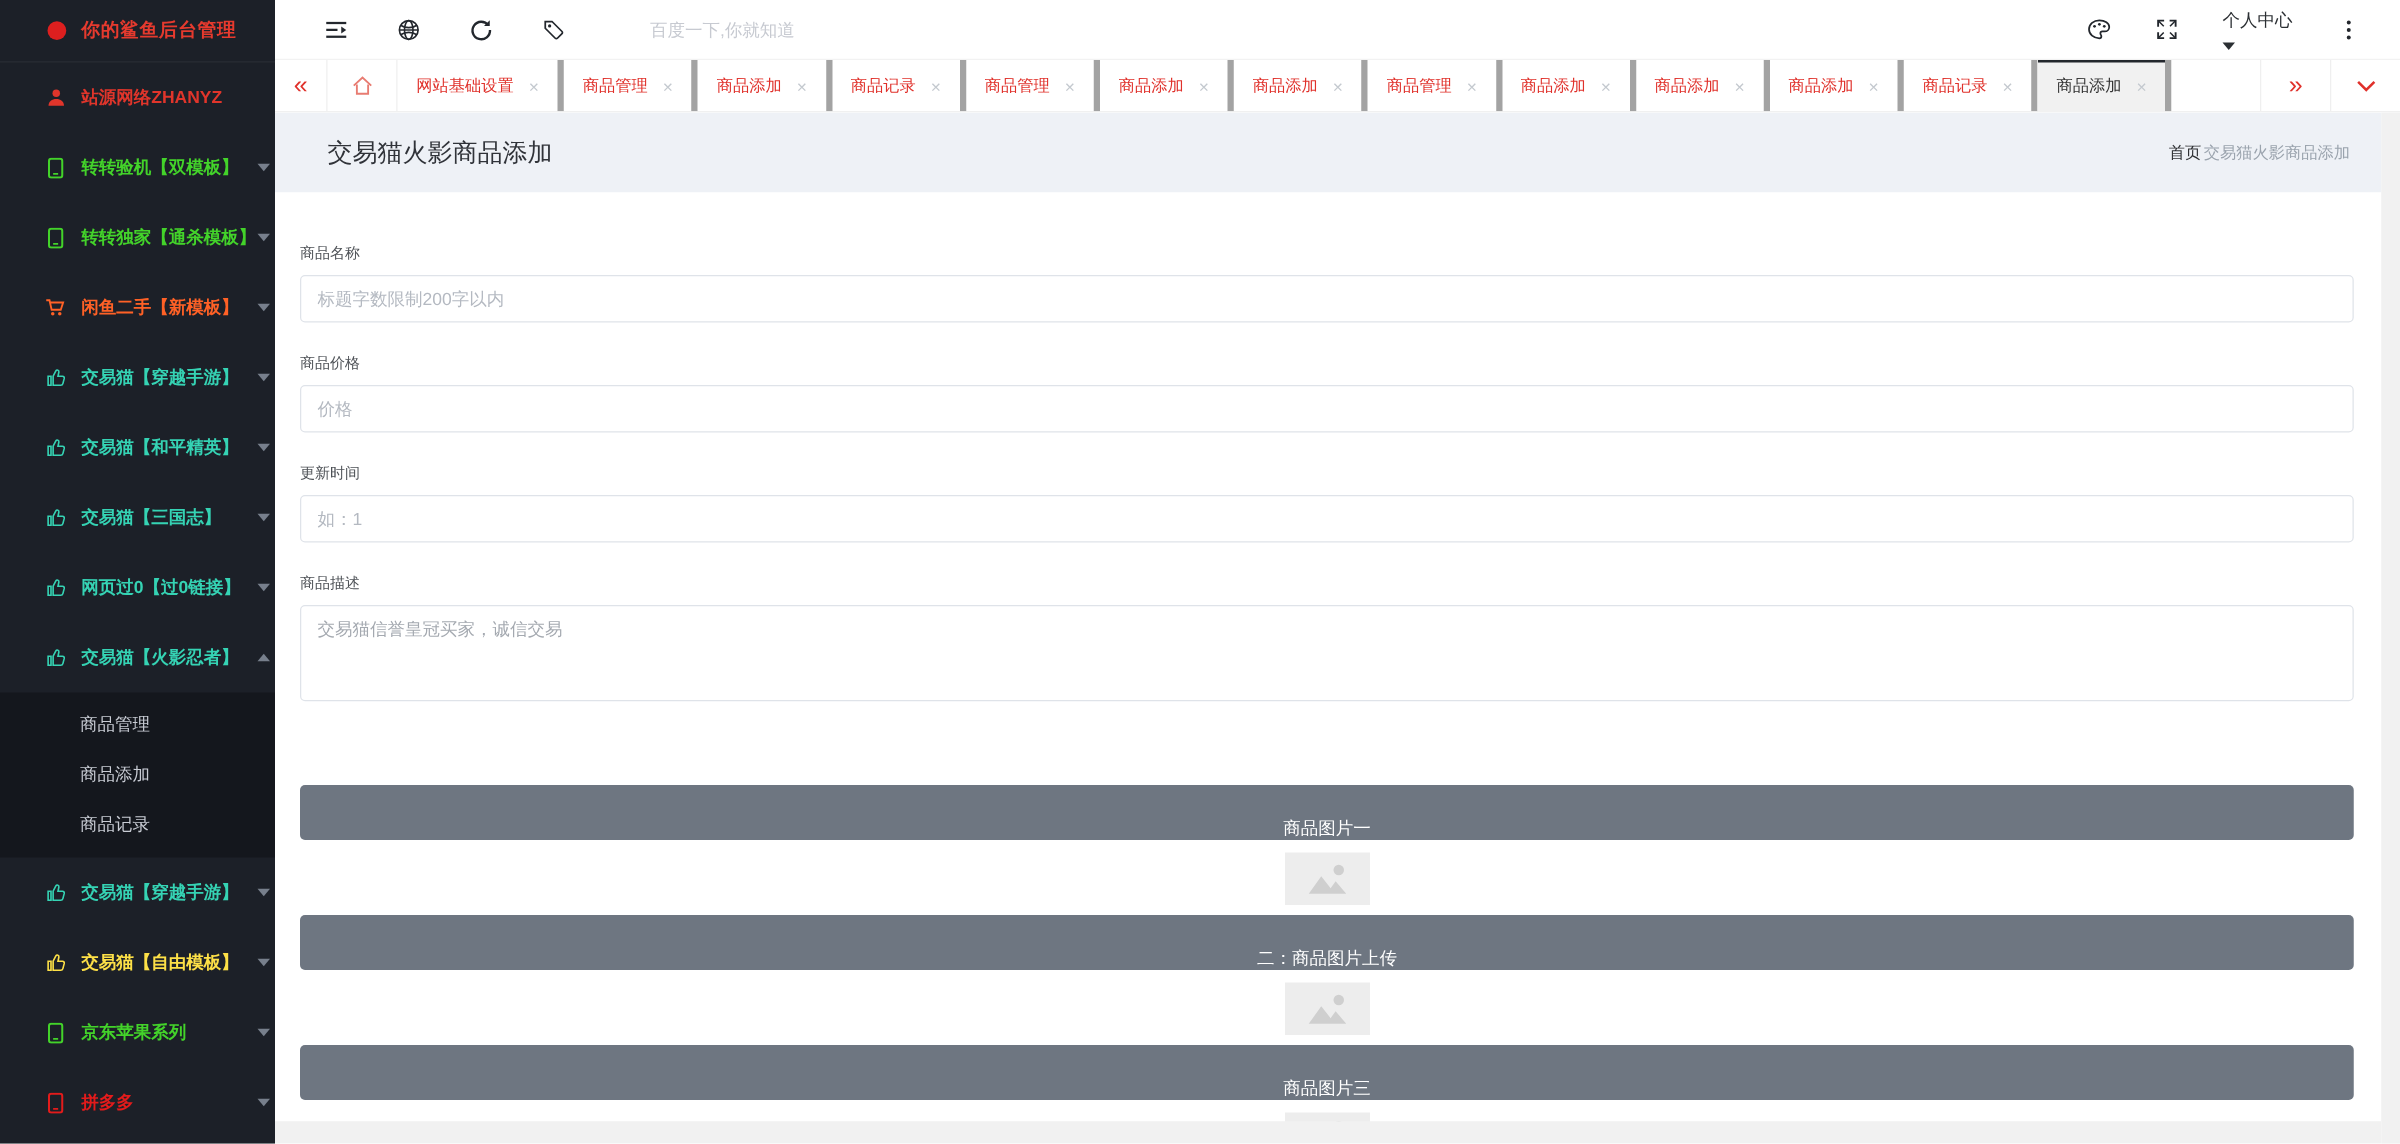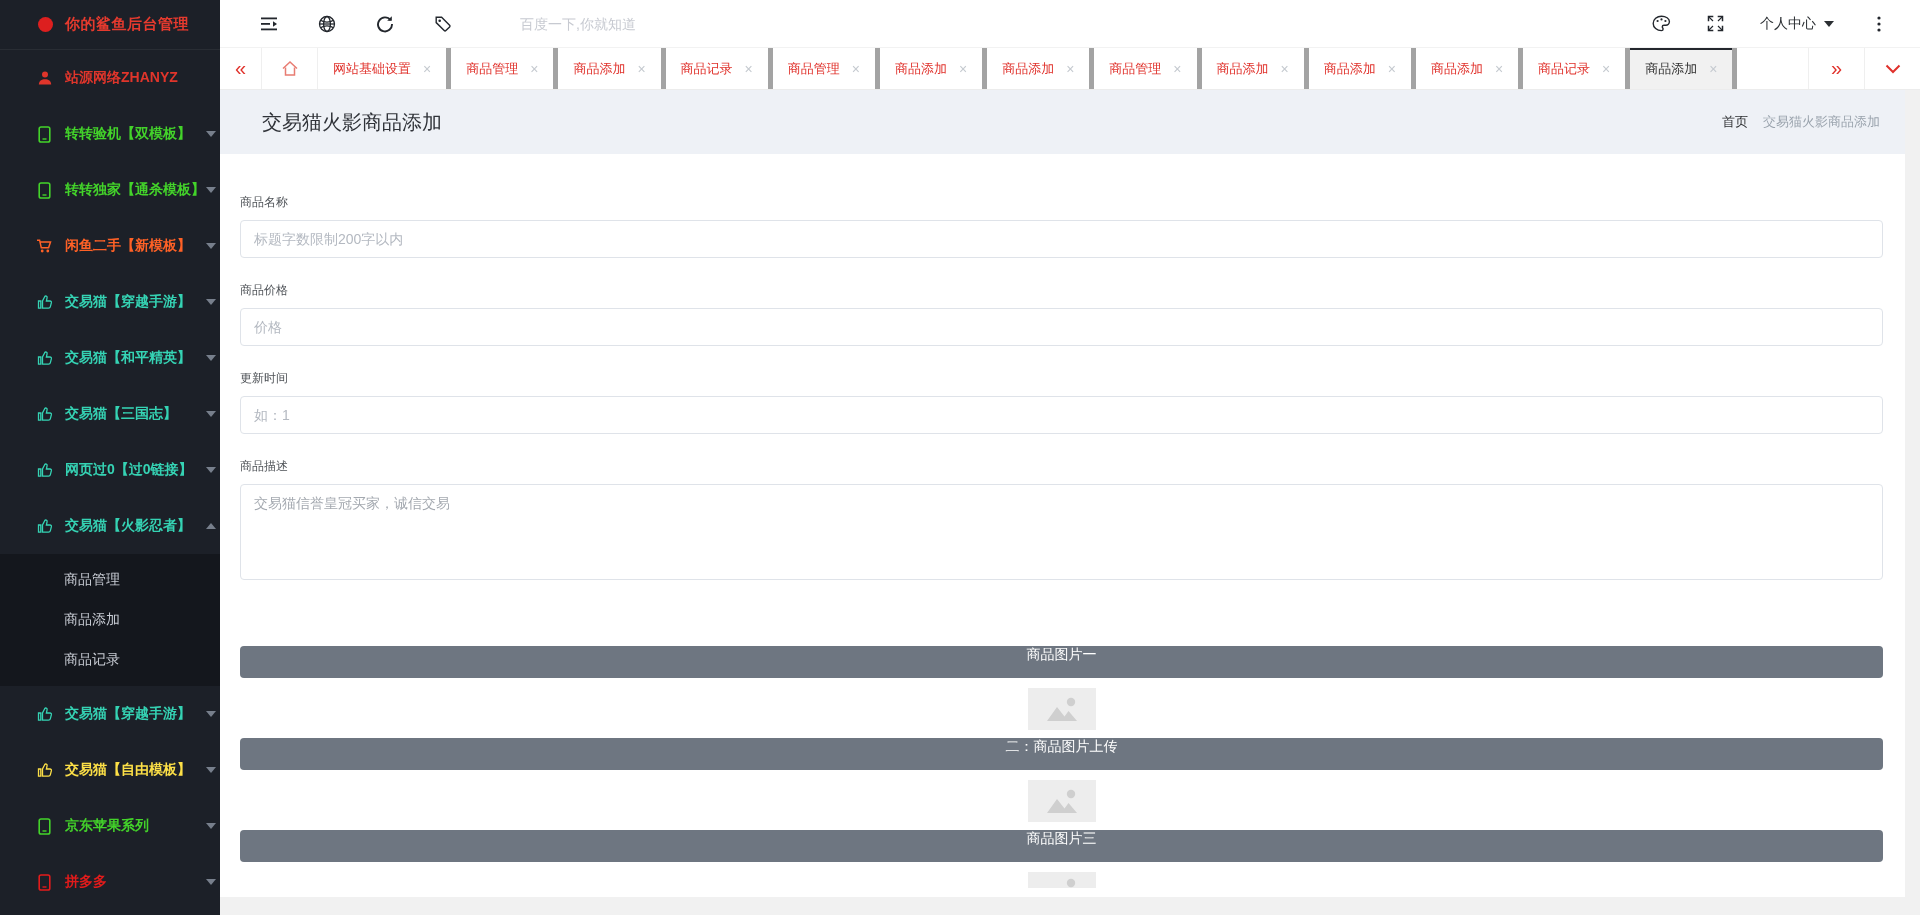--- a/index.html
+++ b/index.html
@@ -23,53 +23,53 @@
   
   .main { flex:1; display:flex; flex-direction:column; min-width:0; }
 
   
   .topbar { height:48px; background:#fff; display:flex; align-items:center; padding:0 14px 0 20px; border-bottom:1px solid #f2f2f2; flex-shrink:0; }
   .tb-icon-btn { width:58px; height:48px; display:flex; align-items:center; justify-content:center; cursor:pointer; color:#23272d; }
   .tb-search { margin-left:48px; border:none; outline:none; font-size:14px; width:320px; color:#333; font-family:"Liberation Sans","DejaVu Sans",sans-serif; }
   .tb-search::placeholder { color:#c7cad1; }
   .tb-right { margin-left:auto; display:flex; align-items:center; }
   .tb-right .tb-icon-btn { width:54px; }
-  .user-menu { display:flex; align-items:center; gap:8px; font-size:14px; color:#2b2f33; cursor:pointer; padding:0 18px; }
+  .user-menu { display:flex; align-items:flex-start; gap:8px; font-size:14px; color:#2b2f33; cursor:pointer; padding:0 18px;flex-direction:column; }
   .caret-down { width:0; height:0; border-left:5px solid transparent; border-right:5px solid transparent; border-top:6px solid #2b2f33; }
 
   
   .tabbar { height:42px; background:#fff; display:flex; align-items:stretch; border-bottom:1px solid #ececec; flex-shrink:0; font-size:13px; overflow:hidden; }
   .tab-ctrl { width:42px; display:flex; align-items:center; justify-content:center; color:#e0312b; font-size:20px; cursor:pointer; border-right:1px solid #efefef; flex-shrink:0; user-select:none; }
   .tab-home { width:56px; display:flex; align-items:center; justify-content:center; cursor:pointer; border-right:1px solid #efefef; flex-shrink:0; }
   .tab { display:flex; align-items:center; padding:0 15px; color:#e0312b; cursor:pointer; border-right:5px solid #a3a3a3; white-space:nowrap; flex-shrink:0; }
   .tab .tab-close { margin-left:12px; color:#c4c9cf; font-size:14px; line-height:1; cursor:pointer; }
   .tab.active { background:#f1f1f1; color:#333; box-shadow:inset 0 2px 0 #23272d; }
   .tab-spacer { flex:1; }
   .tab-ctrl-right { width:56px; display:flex; align-items:center; justify-content:center; color:#e0312b; font-size:20px; cursor:pointer; border-left:1px solid #efefef; flex-shrink:0; user-select:none; }
 
   
   .content { flex:1; display:flex; min-height:0; position:relative; background:#fff; }
   .scroll-area { flex:1; min-width:0; overflow:hidden; position:relative; }
   .scrollbar-track { width:15px; background:#f1f1f1; flex-shrink:0; }
 
   .page-header { height:64px; background:#eef1f6; display:flex; align-items:center; justify-content:space-between; padding:0 25px 0 42px; }
   .page-title { font-size:20px; color:#303339; }
-  .breadcrumb { font-size:13px; display:flex; align-items:center; gap:15px; }
+  .breadcrumb { font-size:13px; display:flex; align-items:center; gap:2px; }
   .bc-home { color:#2e3033; cursor:pointer; }
   .bc-current { color:#9aa3ad; }
 
   .form-area { padding:40px 22px 0 20px; background:#fff; }
   .form-group { margin-bottom:24px; }
   .form-label { display:block; font-size:12px; color:#4e5257; margin-bottom:9px; }
   .form-input { width:100%; height:38px; border:1px solid #dfe3e9; border-radius:4px; padding:0 13px; font-size:14px; color:#333; outline:none; font-family:"Liberation Sans","DejaVu Sans",sans-serif; }
   .form-input::placeholder { color:#b4b9c1; }
-  .form-textarea { width:100%; height:96px; border:1px solid #dfe3e9; border-radius:4px; padding:10px 13px; font-size:14px; color:#a4a9b0; outline:none; resize:none; font-family:"Liberation Sans","DejaVu Sans",sans-serif; }
+  .form-textarea { width:100%; height:77px; border:1px solid #dfe3e9; border-radius:4px; padding:10px 13px; font-size:14px; color:#a4a9b0; outline:none; resize:none; font-family:"Liberation Sans","DejaVu Sans",sans-serif; }
 
   .upload-section { margin-top:62px; }
-  .upload-bar { height:32px; background:#6e7681; border-radius:4px; color:#fff; font-size:14px; display:flex; align-items:flex-start; justify-content:center; cursor:pointer; margin-bottom:10px; }
+  .upload-bar { height:44px; background:#6e7681; border-radius:4px; color:#fff; font-size:14px; display:flex; align-items:flex-end; justify-content:center; cursor:pointer; margin-bottom:10px; }
   .img-placeholder { width:68px; height:42px; background:#ededed; margin:0 auto 8px; display:flex; align-items:center; justify-content:center; cursor:pointer; overflow:hidden; }
   .img-placeholder.cut { height:16px; align-items:flex-start; margin-bottom:0; }
 
   .bottom-strip { position:absolute; left:0; right:0; bottom:0; height:18px; background:#f1f1f1; }
 </style>
 </head>
 <body>
 
 <div class="app">
 

